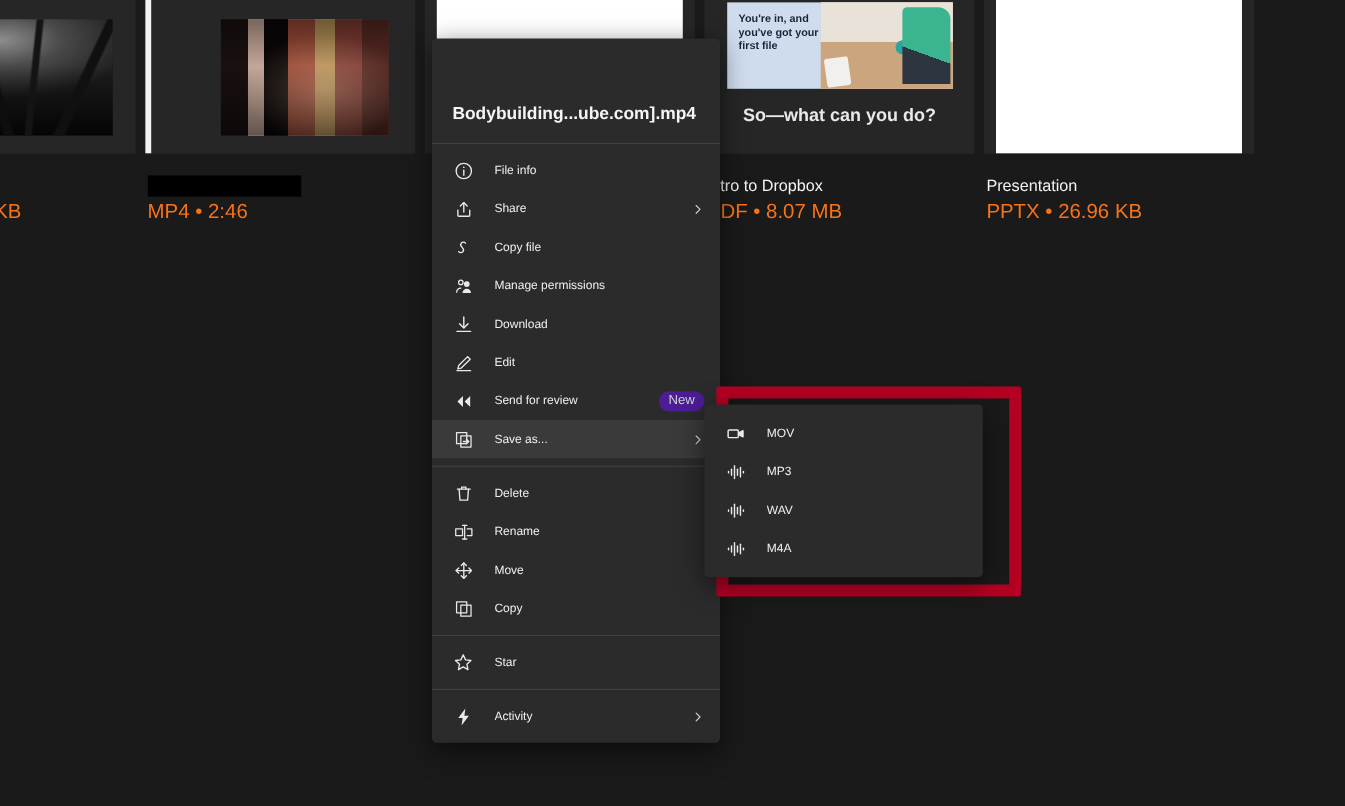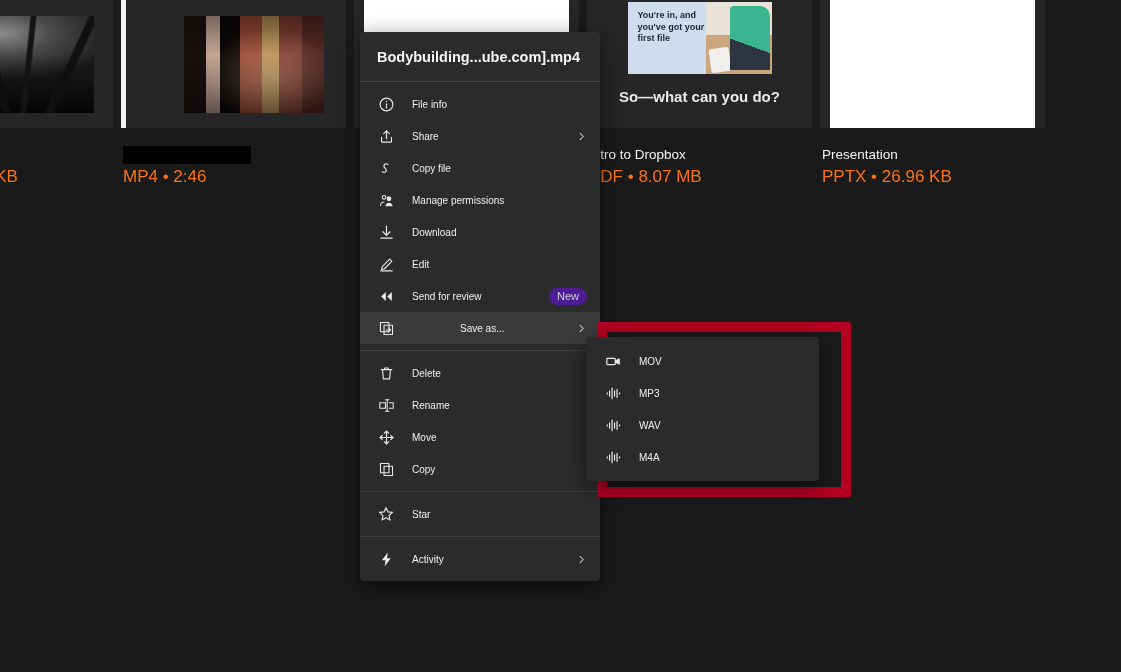--- a/index.html
+++ b/index.html
@@ -81,21 +81,21 @@
     content:"";position:absolute;inset:0;
     background: radial-gradient(ellipse at 62% 60%, rgba(255,220,190,.25), transparent 55%),
                 linear-gradient(180deg, rgba(0,0,0,.45), rgba(0,0,0,.1) 40%, rgba(0,0,0,.55));
   }
   .thumb-white { width: 205px; height: 128px; background: #ffffff; }
   .thumb-pdf {
     width: 166px; height: 128px; background: #262626;
     display: flex; flex-direction: column; align-items: center; padding-top: 2px;
   }
   .pdf-hero {
-    width: 144px; height: 72px; display: flex;
+    width: 188px; height: 72px; display: flex;
     background: #cfdcee;
   }
   .pdf-hero-txt {
     flex: 0 0 78px; padding: 8px 0 0 10px;
     font-size: 9px; font-weight: bold; color: #16263c; line-height: 11.5px;
     text-align: left;
   }
   .pdf-hero-img {
     flex: 1;
     background:
@@ -124,32 +124,32 @@
     width: 240px;
     background: #2b2b2b;
     border-radius: 4px;
     box-shadow: 0 6px 22px rgba(0,0,0,.55);
     padding: 0;
     z-index: 20;
   }
   .menu-title {
     font-size: 14.5px; font-weight: bold; color: #f5f5f5;
     padding: 17px 16px 16px 17px;
-    white-space: nowrap; overflow: hidden;
+    white-space: nowrap; overflow: hidden; margin-top: 38px;
   }
   .sep { height: 1px; background: #404040; margin: 0; }
   .group { padding: 6px 0; }
   .mi {
     display: flex; align-items: center;
     height: 32px;
     padding: 0 13px 0 16px;
     cursor: default;
     position: relative;
   }
-  .mi.active { background: #3a3a3a; gap: 48px; }
+  .mi.active { background: #3a3a3a; }
   .mi .ico {
     width: 20px; height: 20px; flex: 0 0 20px;
     display: flex; align-items: center; justify-content: center;
     margin-right: 16px; color: #e9e9e9;
   }
   .mi .lbl {
     font-size: 10px; color: #efefef; flex: 1 1 auto;
     white-space: nowrap; overflow: hidden;
   }
   .mi .chev {

